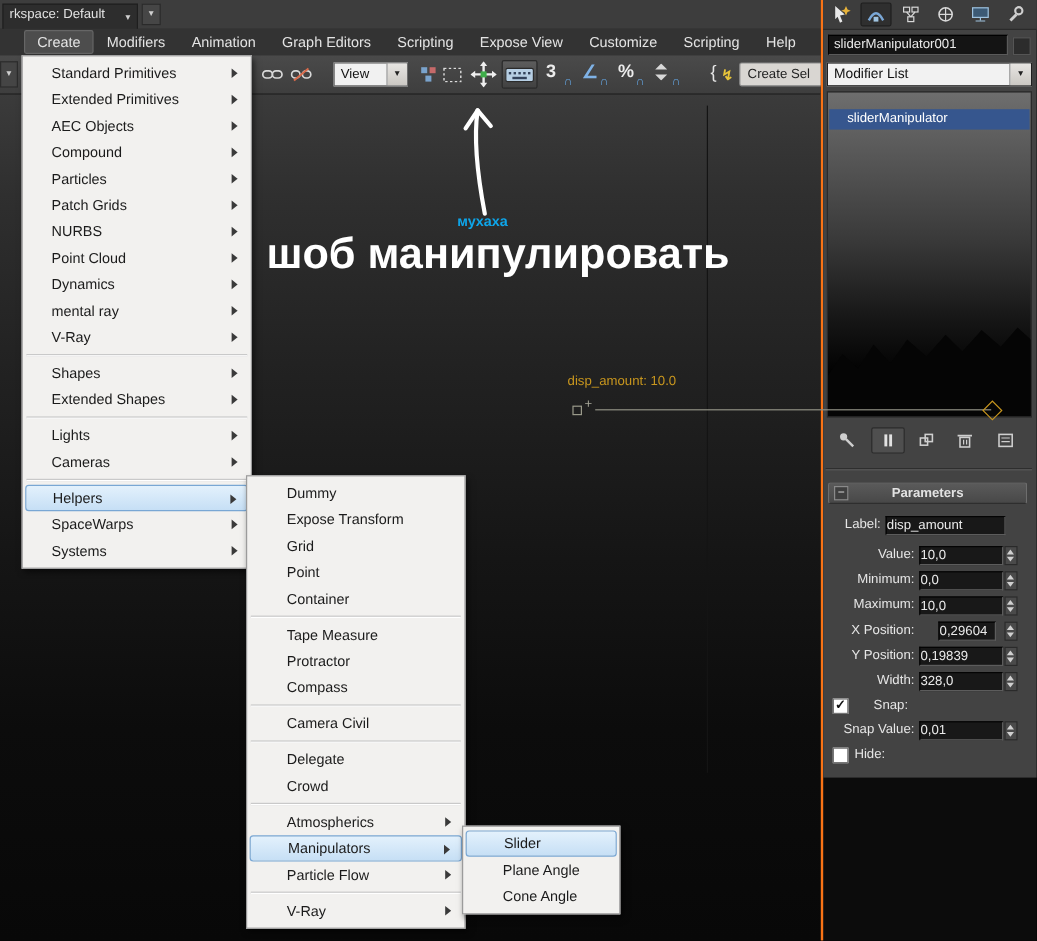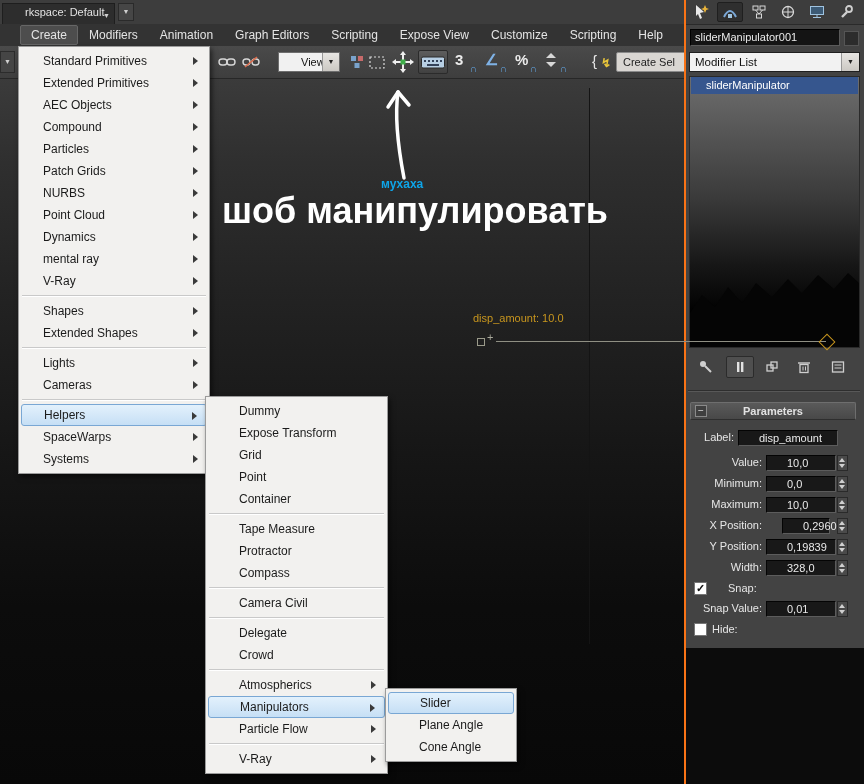--- a/index.html
+++ b/index.html
@@ -2,40 +2,40 @@
 <html><head>
 <meta charset="utf-8">
 <style>
   html,body{margin:0;padding:0;background:#000;}
   .screen{position:relative;width:864px;height:784px;overflow:hidden;background:#0a0a0a;
           font-family:"Liberation Sans",sans-serif;}
 
   
   .topbar{position:absolute;left:0;top:0;width:864px;height:24px;background:#3d3d3d;border-bottom:1px solid #2a2a2a;}
   .ws-combo{position:absolute;left:2px;top:3px;width:113px;height:24px;background:#2d2d2d;border:1px solid #1e1e1e;
-            box-sizing:border-box;color:#e2e2e2;font-size:11px;line-height:16px;padding-left:22px;}
+            box-sizing:border-box;color:#e2e2e2;font-size:11px;line-height:16px;padding-left:5px;}
   .ws-caret{position:absolute;right:4px;top:4px;font-size:7px;color:#cfcfcf;}
   .tb-opts{position:absolute;left:118px;top:3px;width:16px;height:18px;background:#464646;border:1px solid #2a2a2a;
            box-sizing:border-box;color:#cfcfcf;font-size:7px;text-align:center;line-height:16px;}
 
   
   .menubar{position:absolute;left:0;top:24px;width:684px;height:22px;background:#333;display:flex;align-items:center;
            padding-left:20px;box-sizing:border-box;overflow:hidden;}
   .mb-frag{position:absolute;left:1px;top:28px;color:#e2e2e2;font-size:12px;}
   .mb-item{color:#e4e4e4;font-size:12px;padding:2px 10px;border:1px solid transparent;white-space:nowrap;}
   .mb-item.active{background:#4d4d4d;border-color:#666;border-radius:2px;}
 
   
   .toolbar{position:absolute;left:0;top:46px;width:684px;height:32px;background:linear-gradient(#4a4a4a,#3e3e3e);
            border-bottom:1px solid #272727;}
   .tbi{position:absolute;top:4px;width:26px;height:24px;display:flex;align-items:center;justify-content:center;}
   .tb-caretbox{position:absolute;left:0;top:5px;width:15px;height:22px;background:#454545;border:1px solid #2c2c2c;
                box-sizing:border-box;color:#cfcfcf;font-size:7px;text-align:center;line-height:20px;}
   .tb-combo{position:absolute;left:278px;top:6px;width:62px;height:20px;background:#f1f1f1;border:1px solid #6e6e6e;
-            box-sizing:border-box;font-size:11px;color:#111;line-height:18px;padding-left:22px;}
+            box-sizing:border-box;font-size:11px;color:#111;line-height:18px;padding-left:5px;}
   .tb-combo .btn{position:absolute;right:0;top:0;width:16px;height:18px;background:linear-gradient(#e7e5e2,#cbc8c3);
             border-left:1px solid #979797;text-align:center;font-size:7px;line-height:18px;color:#222;}
   .snapi{position:absolute;top:4px;width:26px;height:24px;}
   .snap-big{position:absolute;left:3px;top:1px;font-size:15px;font-weight:bold;color:#ececec;}
   .snap-mag{position:absolute;right:1px;bottom:0px;font-size:10px;font-weight:bold;color:#63a5e2;}
   .kbd-btn{position:absolute;left:418px;top:4px;width:30px;height:24px;background:linear-gradient(#5d5d5d,#414141);
            border:1px solid #2b2b2b;border-radius:2px;display:flex;align-items:center;justify-content:center;box-sizing:border-box;}
   .namedsel-icon{position:absolute;left:588px;top:4px;width:26px;height:24px;}
   .brace{position:absolute;left:4px;top:2px;font-size:15px;color:#e6e6e6;}
   .bolt{position:absolute;right:3px;top:6px;font-size:12px;color:#e8c53a;font-weight:bold;}
@@ -69,35 +69,35 @@
   .namefield{position:absolute;left:4px;top:29px;width:150px;height:17px;background:#141414;border:1px solid #000;
              border-bottom-color:#5a5a5a;border-right-color:#5a5a5a;color:#eaeaea;font-size:11px;line-height:15px;
              padding-left:4px;box-sizing:border-box;white-space:nowrap;overflow:hidden;}
   .swatch{position:absolute;left:158px;top:31px;width:13px;height:13px;background:#2c2c2c;border:1px solid #555;}
   .modcombo{position:absolute;left:3px;top:52px;width:171px;height:20px;background:#f2f2f2;border:1px solid #1f1f1f;
             box-sizing:border-box;font-size:11.5px;color:#111;line-height:18px;padding-left:5px;}
   .modcombo .btn{position:absolute;right:0;top:0;width:17px;height:18px;background:linear-gradient(#e7e5e2,#cbc8c3);
             border-left:1px solid #979797;text-align:center;font-size:7px;line-height:18px;color:#222;}
   .stack{position:absolute;left:3px;top:76px;width:171px;height:272px;border:1px solid #2a2a2a;box-sizing:border-box;overflow:hidden;
     background:linear-gradient(180deg,#6e6e6e 0%,#595959 18%,#3a3a3a 45%,#161616 70%,#000 88%);}
-  .stackrow{position:absolute;left:1px;top:0;width:167px;height:17px;background:#36568e;color:#fff;font-size:11px;
+  .stackrow{position:absolute;left:1px;top:14px;width:167px;height:17px;background:#36568e;color:#fff;font-size:11px;
             line-height:17px;padding-left:15px;box-sizing:border-box;}
   .jagged{position:absolute;left:0;bottom:0;}
   .sbtn{position:absolute;top:356px;width:28px;height:22px;display:flex;align-items:center;justify-content:center;}
   .sbtn.pressed{background:#4f4f4f;border:1px solid #2b2b2b;border-radius:2px;box-sizing:border-box;}
   .groove{position:absolute;left:2px;top:390px;width:172px;height:0;border-top:1px solid #2e2e2e;border-bottom:1px solid #585858;}
   .rollout{position:absolute;left:4px;top:402px;width:166px;height:18px;background:linear-gradient(#5a5a5a,#484848);
            border:1px solid #6e6e6e;border-bottom-color:#2e2e2e;border-radius:2px;color:#e2e2e2;font-size:11px;
            font-weight:bold;text-align:center;line-height:16px;box-sizing:border-box;}
   .roll-minus{position:absolute;left:4px;top:2px;width:12px;height:12px;background:#3f3f3f;border:1px solid #8a8a8a;
               color:#ddd;font-size:10px;line-height:9px;text-align:center;font-weight:normal;box-sizing:border-box;}
   .prow{position:absolute;left:0;width:176px;height:17px;}
   .plab{position:absolute;left:0;top:1px;text-align:right;color:#e6e6e6;font-size:11px;}
   .pfield{position:absolute;top:0;height:16px;background:#181818;border:1px solid #040404;border-bottom-color:#5c5c5c;
-          border-right-color:#5c5c5c;box-sizing:border-box;color:#eaeaea;font-size:11px;line-height:14px;padding-left:20px;}
+          border-right-color:#5c5c5c;box-sizing:border-box;color:#eaeaea;font-size:11px;line-height:14px;padding-left:0;}
   .spin{position:absolute;top:0;width:11px;height:16px;background:#4a4a4a;border:1px solid #2a2a2a;box-sizing:border-box;}
   .spin .up{position:absolute;left:1px;top:2px;width:0;height:0;border-left:3px solid transparent;border-right:3px solid transparent;border-bottom:4px solid #d0d0d0;}
   .spin .dn{position:absolute;left:1px;top:8px;width:0;height:0;border-left:3px solid transparent;border-right:3px solid transparent;border-top:4px solid #d0d0d0;}
   .cbox{position:absolute;top:1px;width:13px;height:13px;background:#fff;border:1px solid #767676;box-sizing:border-box;
         font-size:11px;font-weight:bold;color:#111;line-height:11px;text-align:center;}
   .cblab{position:absolute;top:1px;color:#e6e6e6;font-size:11px;}
 
   
   .menu{position:absolute;background:#f2f1ef;border:1px solid #9b9b9b;box-shadow:2px 3px 5px rgba(0,0,0,.55);
         padding:3px 0;box-sizing:border-box;}

